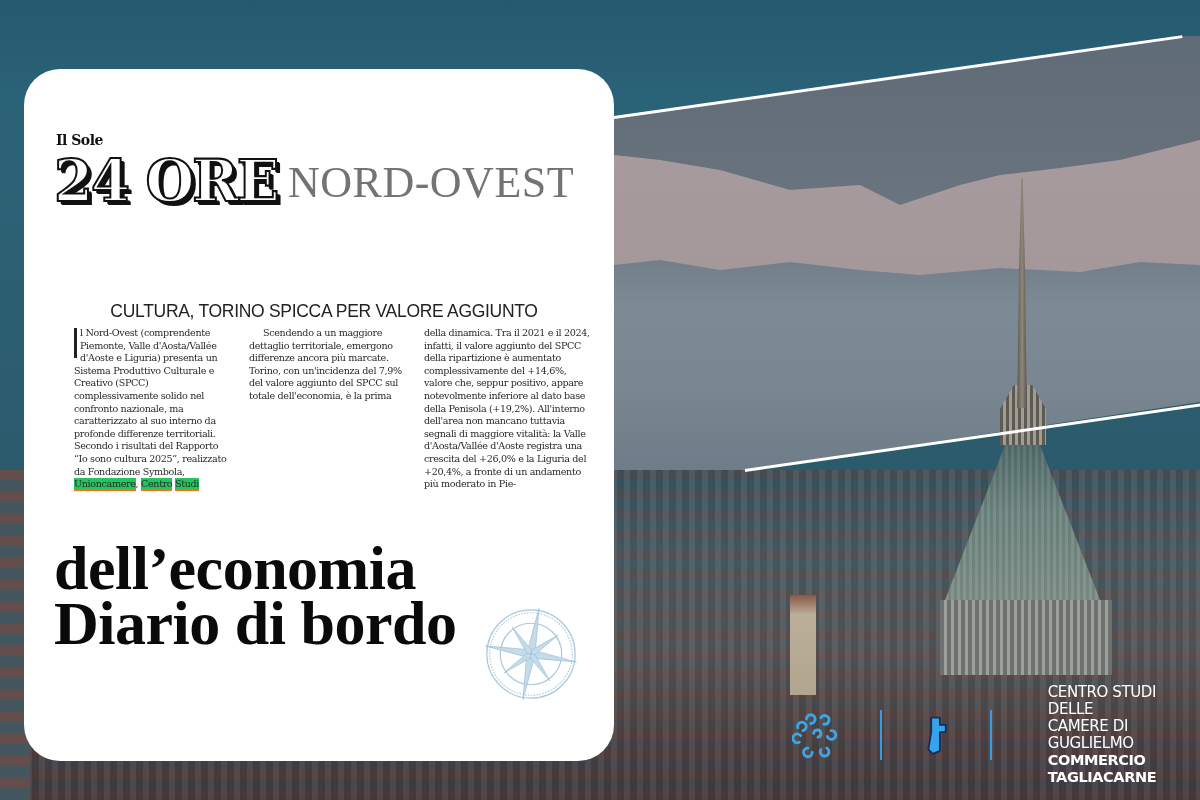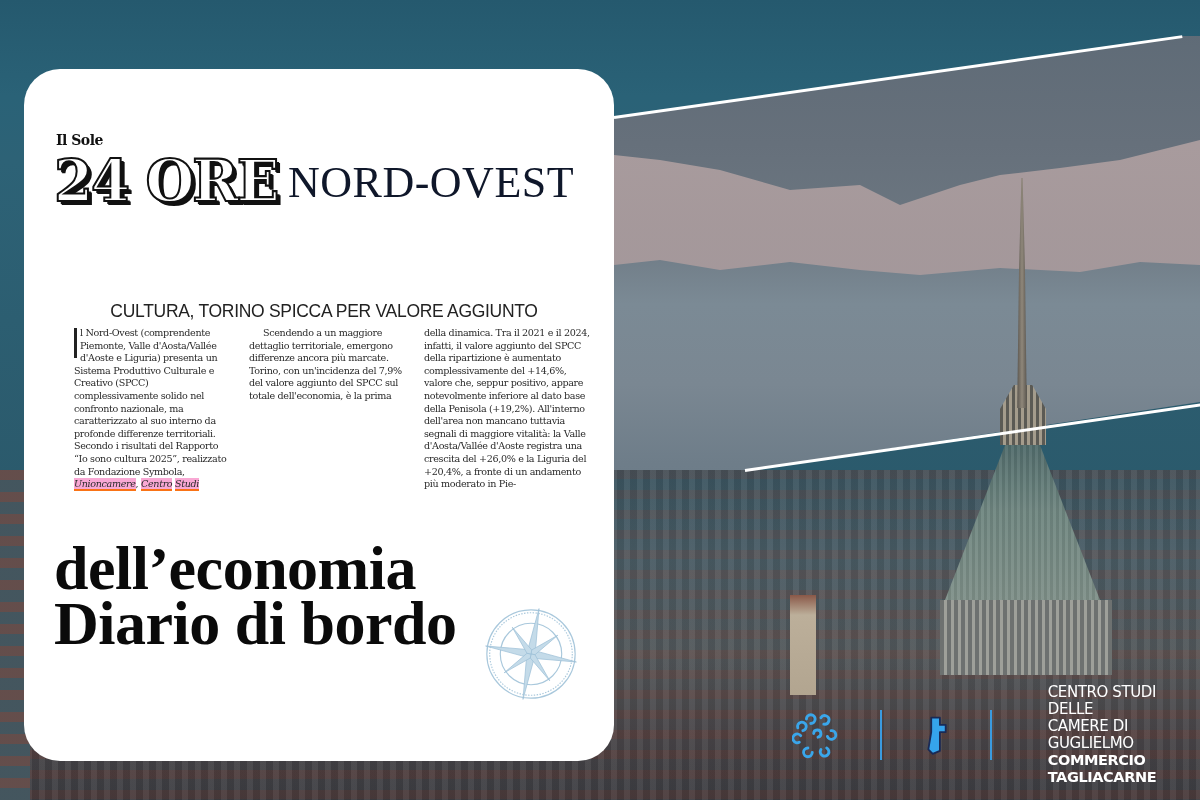--- a/index.html
+++ b/index.html
@@ -102,21 +102,21 @@
       font-size: 56px; line-height: 64px; letter-spacing: -2px;
       color: #ffffff;
       -webkit-text-stroke: 2px #111;
       text-shadow: 3px 3px 0 #111, 4px 4px 0 #111;
       transform: scaleY(1.05);
       transform-origin: left top;
     }
     .edition {
       position: absolute; left: 264px; top: 88px;
       font-family: "Liberation Serif", serif;
-      font-size: 44px; color: #0f172a; letter-spacing: 0.5px;
+      font-size: 44px; color: #737373; letter-spacing: 0.5px;
     }
 
     
     .article-title {
       position: absolute; left: 30px; top: 232px; width: 540px;
       text-align: center;
       font-family: Liberation Sans, sans-serif;
       font-size: 17.5px; color: #222; letter-spacing: -0.3px;
     }
     .article-cols {
@@ -132,23 +132,22 @@
     .col1 { width: 158px; }
     .col2 { width: 158px; }
     .col3 { width: 170px; }
     .col p { margin: 0; }
     .dropcap-bar {
       display: inline-block; width: 3px; height: 30px;
       background: #222; vertical-align: top; margin-right: 3px; margin-top: 1px;
       float: left;
     }
     .hl {
-      background: #f9a8d4;
+      background: #22c55e;
       border-bottom: 2px solid #f97316;
-      font-style: italic;
     }
     .indent { text-indent: 14px; }
 
     
     .big-heading {
       position: absolute; left: 30px; top: 472px;
       font-family: "Liberation Serif", serif; font-weight: bold;
       font-size: 62px; line-height: 55px; color: #0a0a0a;
       letter-spacing: -0.5px;
     }

